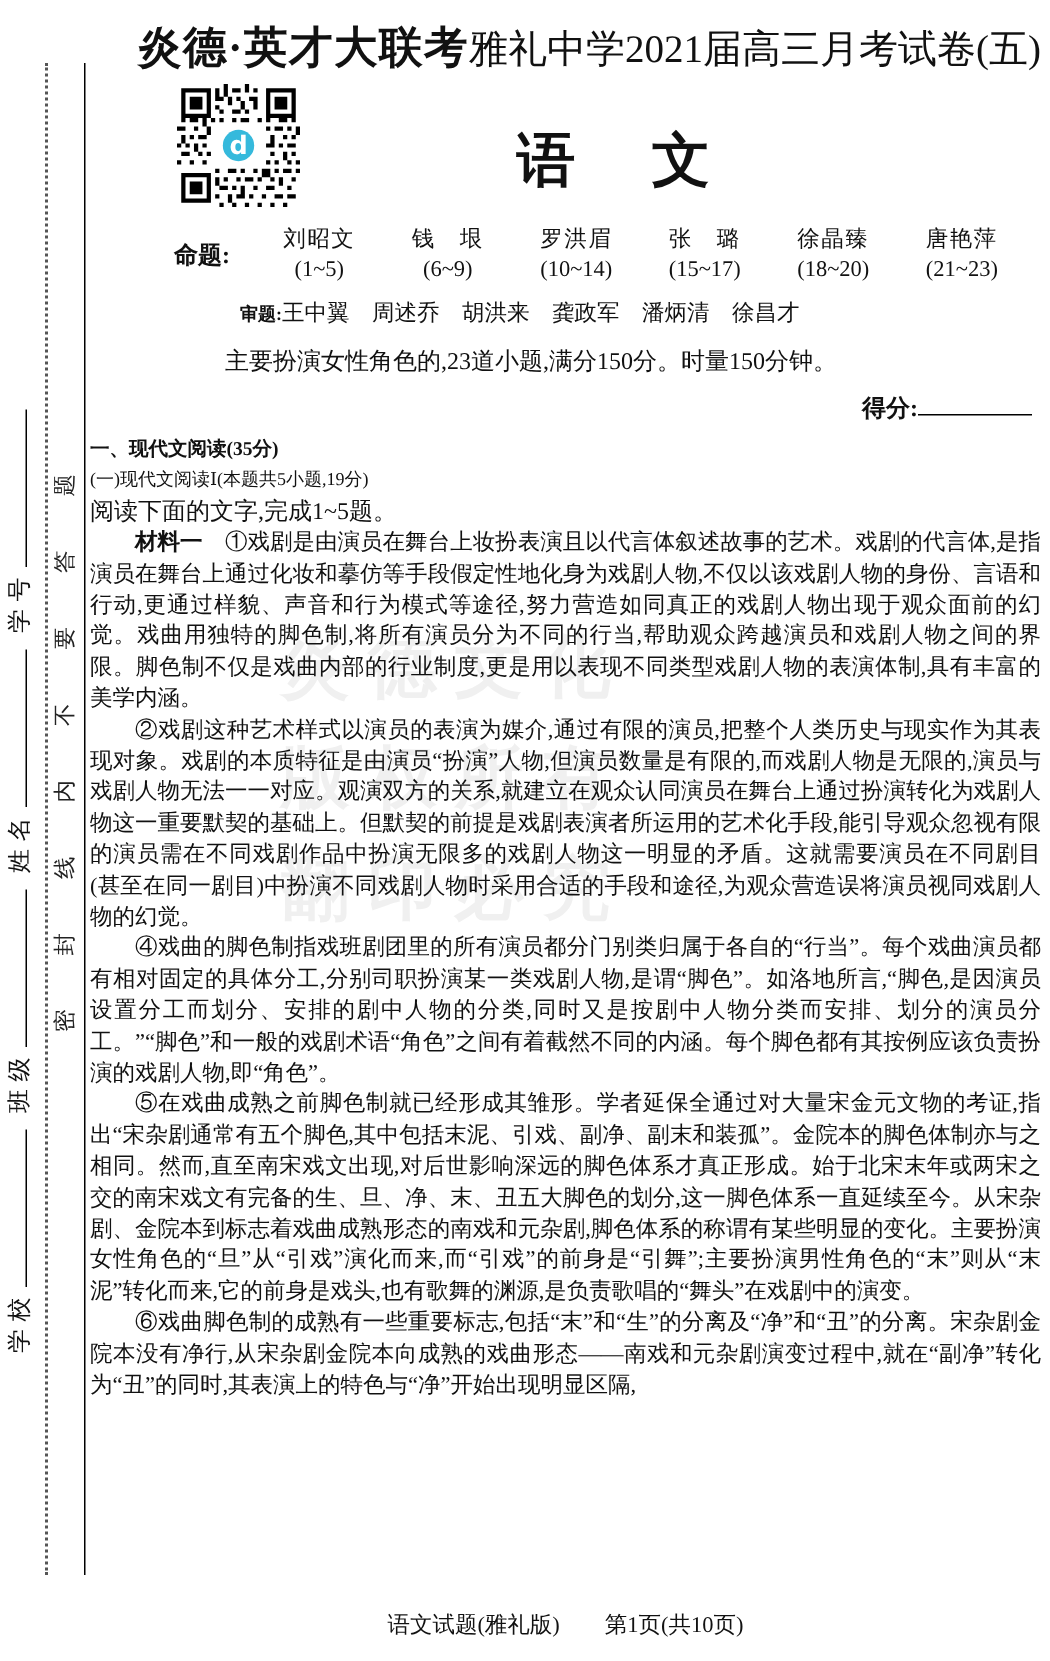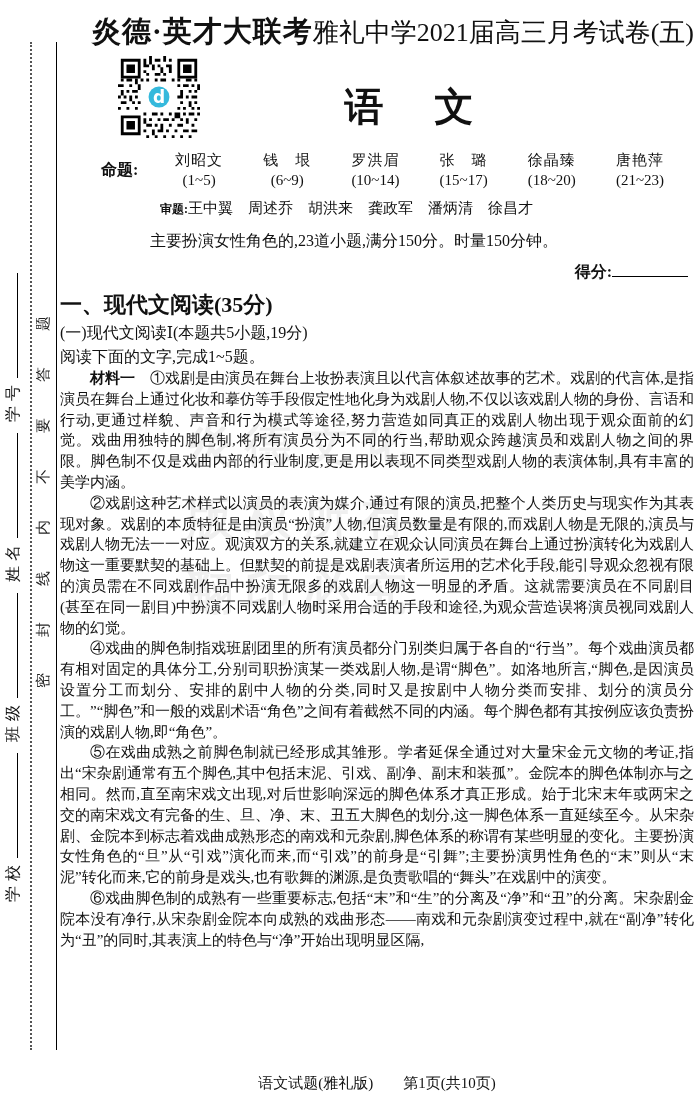--- a/index.html
+++ b/index.html
@@ -20,32 +20,32 @@
   .watermark div{font-size:46px;letter-spacing:12px;line-height:74px;}
   
   .main{position:relative;z-index:1;margin-left:60px;width:634px;height:1107px;}
   .title-row{padding-top:12px;text-align:right;white-space:nowrap;}
   .brand{font-size:29px;font-weight:bold;letter-spacing:1px;}
   .title-rest{font-size:26px;}
   .subject-row{position:relative;height:94px;margin-top:4px;}
   .qr{position:absolute;left:58px;top:0;width:82px;height:82px;}
   .subject{position:absolute;left:70px;right:0;top:24px;text-align:center;
            font-size:39px;font-weight:bold;letter-spacing:6px;}
-  .setters{display:flex;margin:0 10px 0 41px;align-items:center;justify-content:flex-end;}
+  .setters{display:flex;margin:0 10px 0 56px;align-items:center;justify-content:flex-end;}
   .setters-label{font-size:16px;font-weight:bold;width:54px;flex:none;}
   .setter-cols{flex:1;display:flex;}
   .setter-col{flex:1;text-align:center;font-size:15px;line-height:20px;}
   .setter-name{letter-spacing:1px;}
   .reviewers{margin:9px 0 0 100px;font-size:15px;}
   .reviewers b{font-size:12px;margin-top:24px;}
   .exam-info{margin:13px 0 0 90px;font-size:16px;}
   .score-row{margin-top:9px;text-align:right;padding-right:6px;font-size:16px;font-weight:bold;}
   .score-blank{display:inline-block;width:76px;height:15px;border-bottom:1.5px solid #000;}
-  .sec-title{margin-top:7px;font-size:22px;font-weight:bold;}
-  .sec-sub{margin-top:3px;font-size:16px;}
+  .sec-title{margin-top:7px;font-size:13px;font-weight:bold;}
+  .sec-sub{margin-top:3px;font-size:12px;}
   .sec-instr{margin-top:3px;font-size:16px;}
   .body-text{margin-top:0;}
   .body-text p{margin:0;font-size:15px;line-height:20.8px;text-align:justify;text-indent:2em;}
   .mat-label{font-weight:bold;margin-right:1em;}
   .footer{position:absolute;left:0;right:0;top:1074px;text-align:center;font-size:15px;}
 </style>
 </head>
 <body>
 
 <div class="page">

